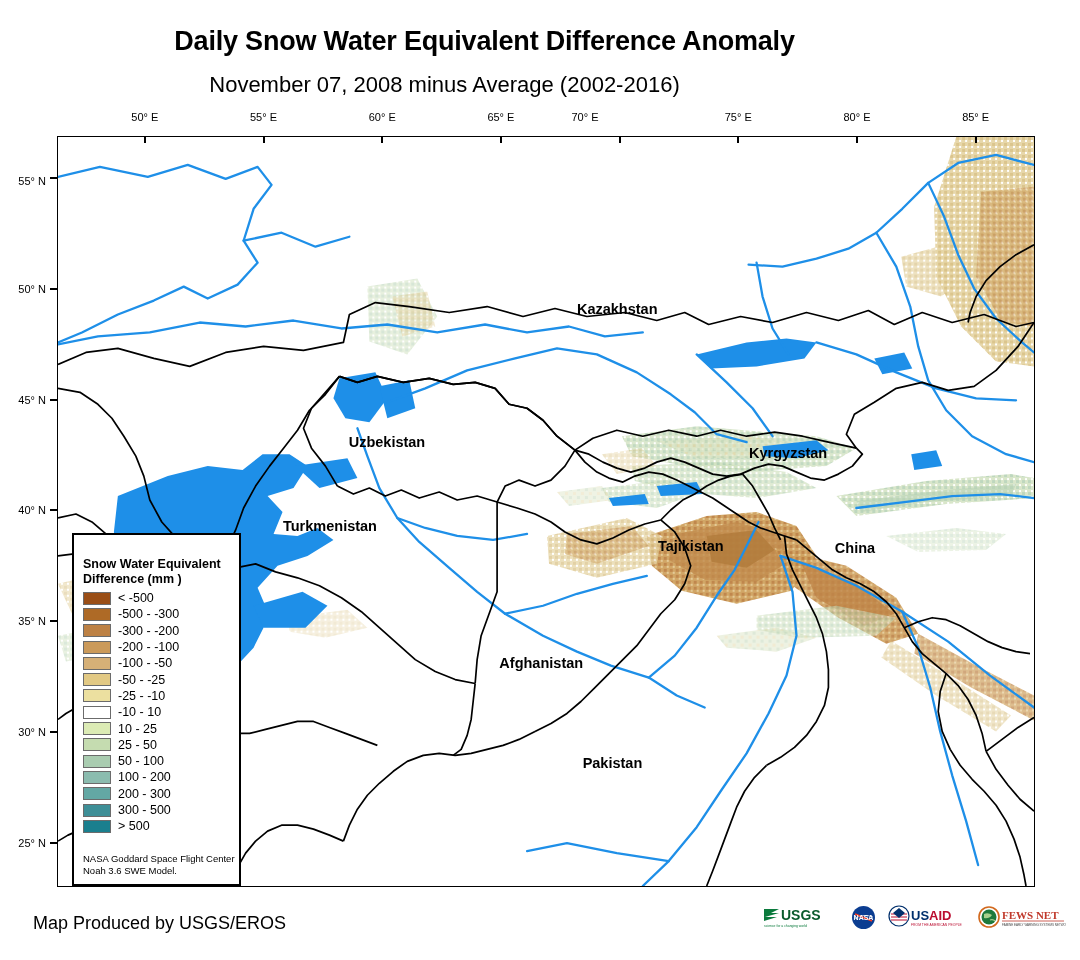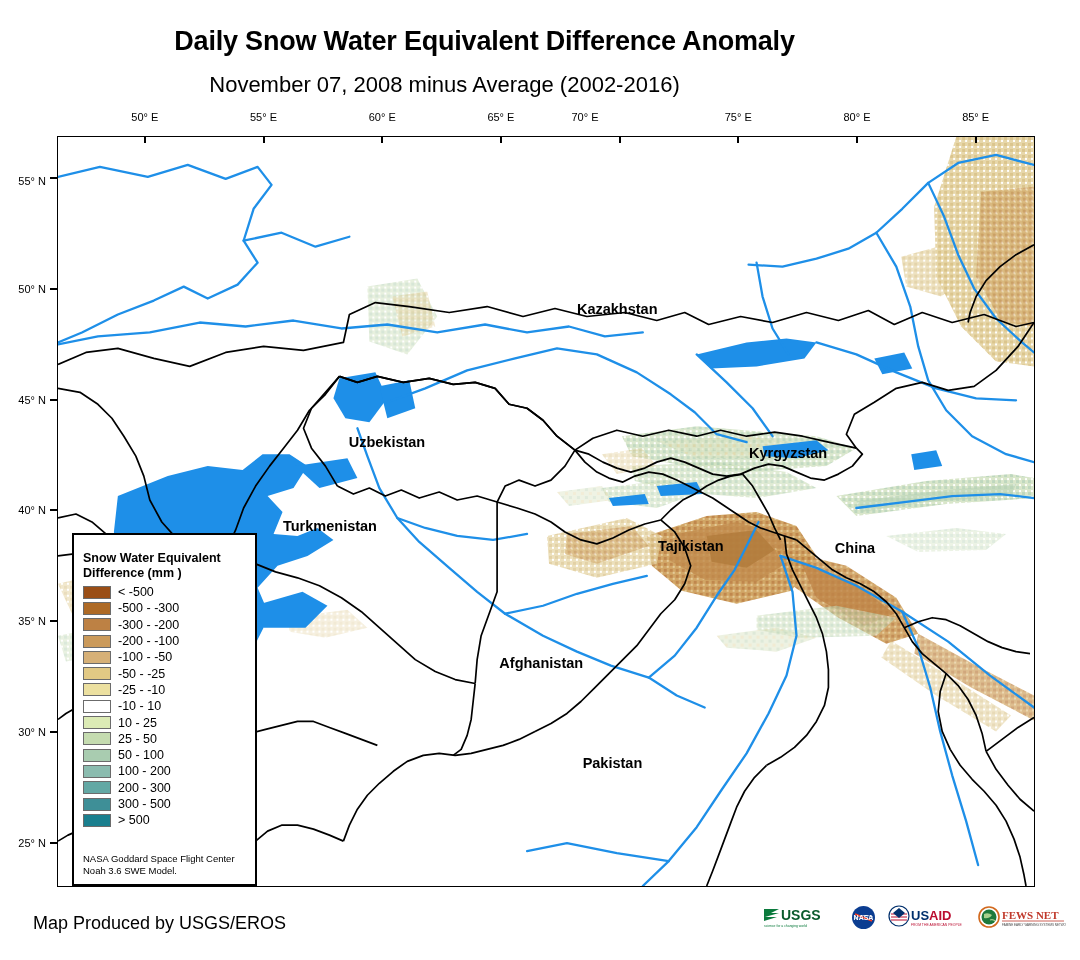--- a/index.html
+++ b/index.html
@@ -23,23 +23,23 @@
              transform:translateX(-50%);}
   .lat-tick{position:absolute;left:50px;width:7px;height:2px;background:#000;}
   .lat-label{position:absolute;left:14px;font-size:11px;white-space:nowrap;
              transform:translateY(-50%);text-align:right;width:32px;}
 
   
   .country{position:absolute;font-size:14.5px;font-weight:bold;color:#000;
            transform:translate(-50%,-50%);white-space:nowrap;pointer-events:none;}
 
   
-  #legend{position:absolute;left:72px;top:533px;width:185px;height:353px;
+  #legend{position:absolute;left:72px;top:533px;width:169px;height:353px;
           background:#fff;border:2px solid #000;box-sizing:border-box;
-          padding:16px 0 0 9px;}
+          padding:22px 0 0 9px;}
   #legend-title{font-size:12.5px;font-weight:bold;line-height:15px;
                 width:186px;margin-bottom:3px;}
   .legend-row{display:flex;align-items:center;height:16.3px;}
   .legend-swatch{width:28px;height:13px;border:1px solid #6b6b6b;
                  box-sizing:border-box;flex:0 0 auto;}
   .legend-label{font-size:12.5px;margin-left:7px;white-space:nowrap;}
   #legend-source{position:absolute;left:9px;bottom:8px;font-size:9.5px;
                  line-height:11.5px;color:#000;}
 
   

